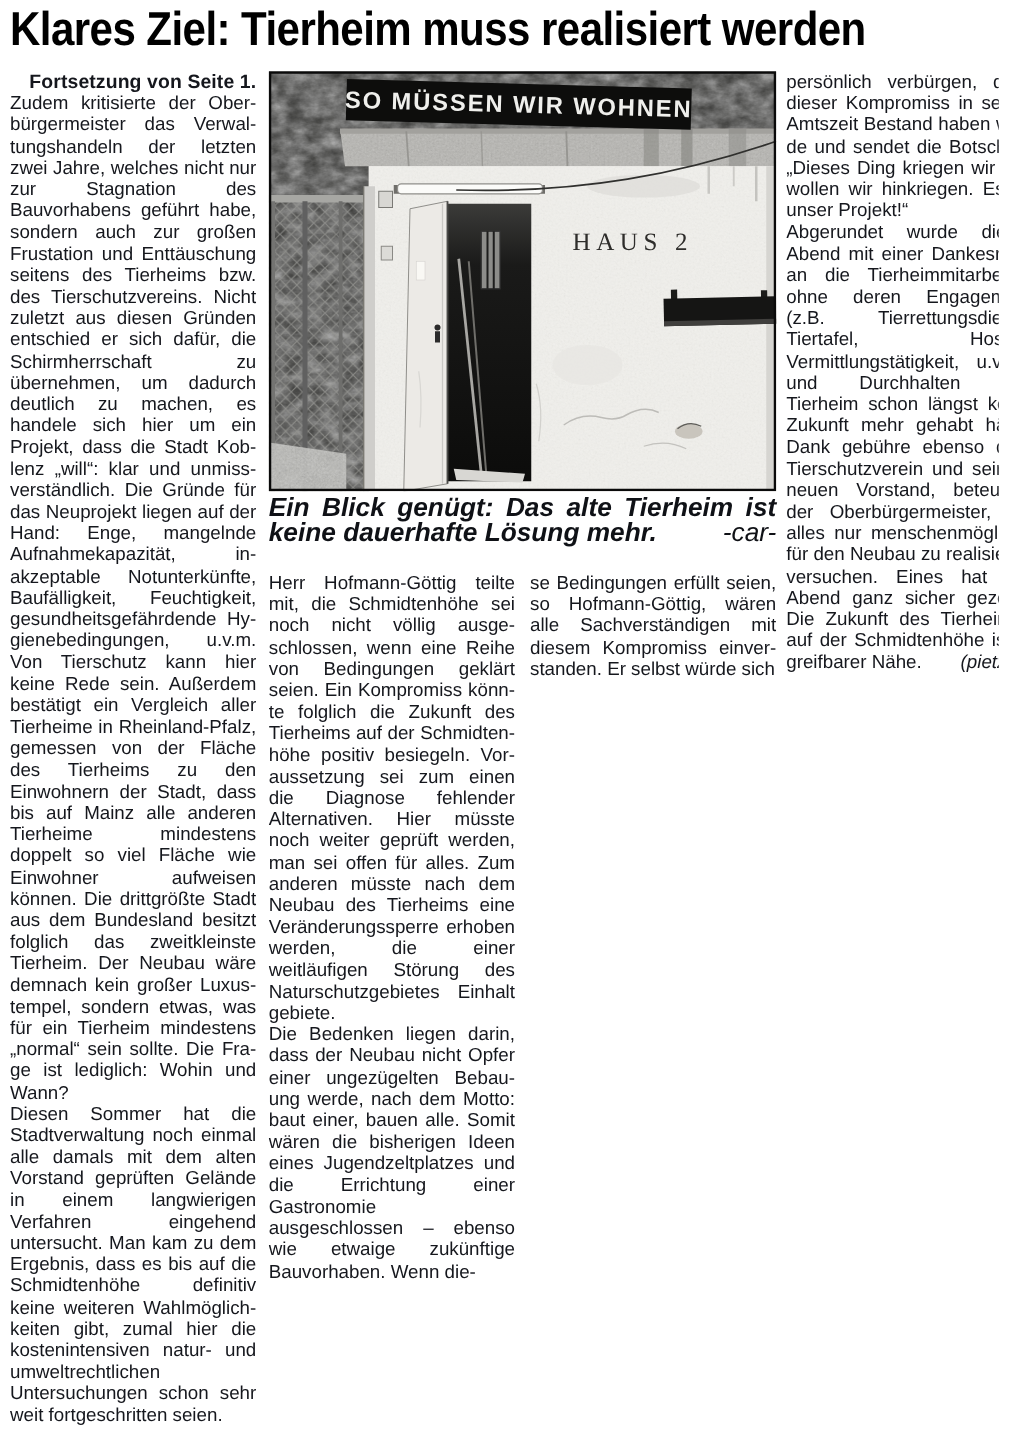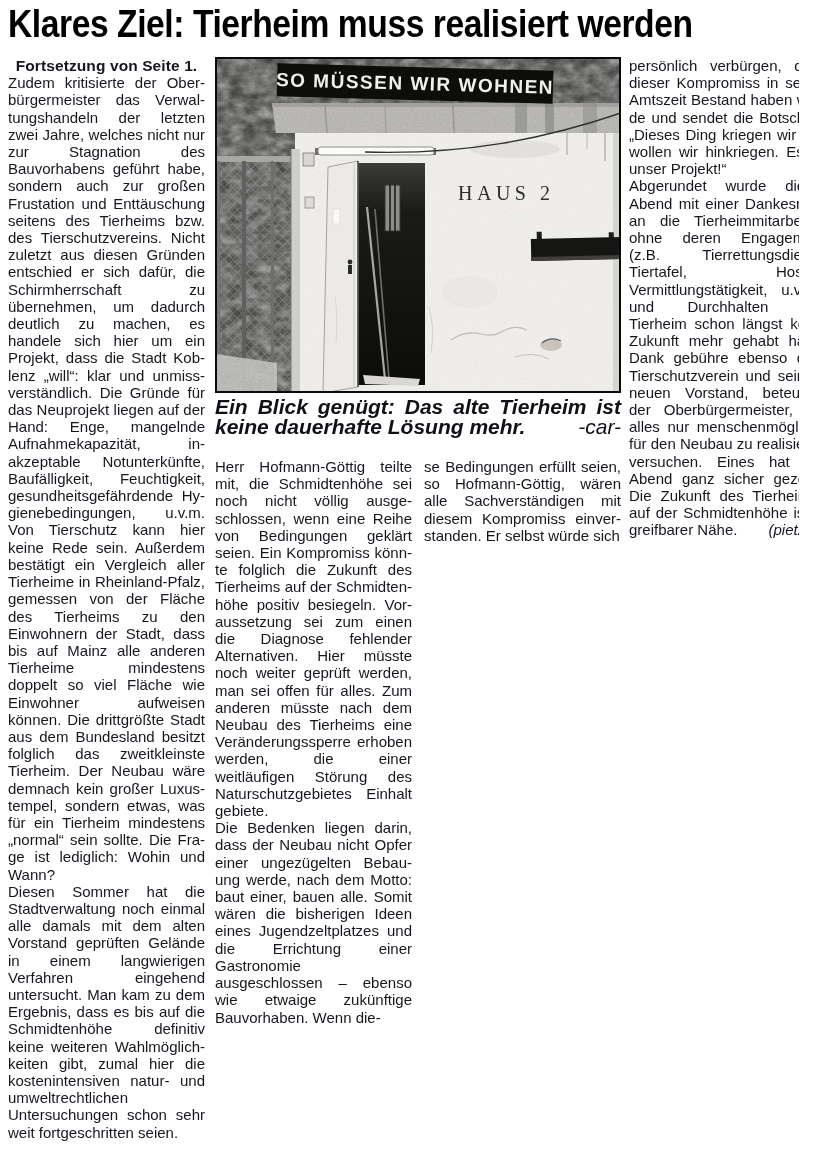--- a/index.html
+++ b/index.html
@@ -4,21 +4,21 @@
 <style>
   html,body{margin:0;padding:0;background:#ffffff;}
   .page{position:relative;width:799px;height:1165px;background:#fff;overflow:hidden;
         font-family:"Liberation Sans",sans-serif;color:#16181e;}
   .headline{position:absolute;left:8px;top:3px;margin:0;font-size:38px;line-height:42px;
         font-weight:800;letter-spacing:-0.5px;white-space:nowrap;color:#000;
         transform:scaleX(0.885);transform-origin:0 50%;}
   .col{position:absolute;width:197px;font-size:15px;line-height:17.2px;text-align:justify;
         text-justify:inter-word;color:#15171d;}
   .col p{margin:0;}
-  .leadin{font-weight:bold;font-size:15.5px;text-align:center;letter-spacing:0.1px;}
+  .leadin{font-weight:bold;font-size:15.5px;text-align:right;letter-spacing:0.1px;}
   .col1{left:8px;top:57px;height:1106px;overflow:hidden;}
   .col2{left:215px;top:458px;height:705px;overflow:hidden;}
   .col3{left:424px;top:458px;height:705px;overflow:hidden;}
   .col4{left:629px;top:57px;height:1106px;overflow:hidden;}
   .photo-fig{position:absolute;left:215px;top:57px;width:406px;margin:0;}
   .photo-fig svg{display:block;}
   .photo-fig figcaption{margin-top:4px;font-size:21px;line-height:19.5px;font-weight:bold;
         font-style:italic;text-align:justify;color:#0f1116;}
   .credit{float:right;font-weight:normal;font-style:italic;}
   .byline{float:right;font-style:italic;font-weight:normal;}

